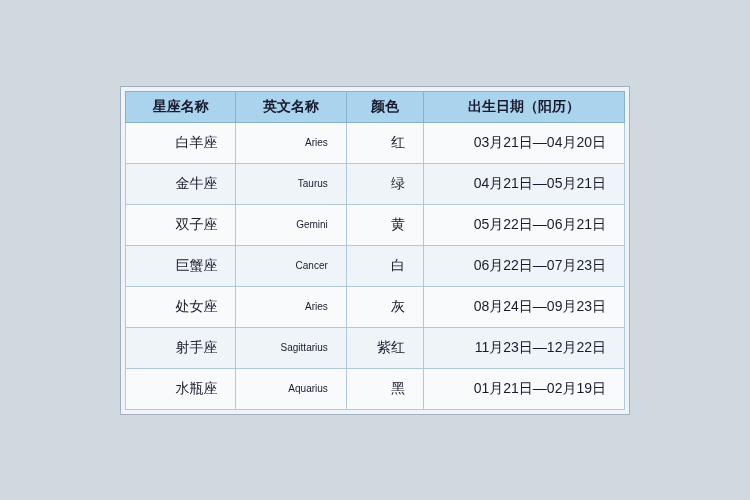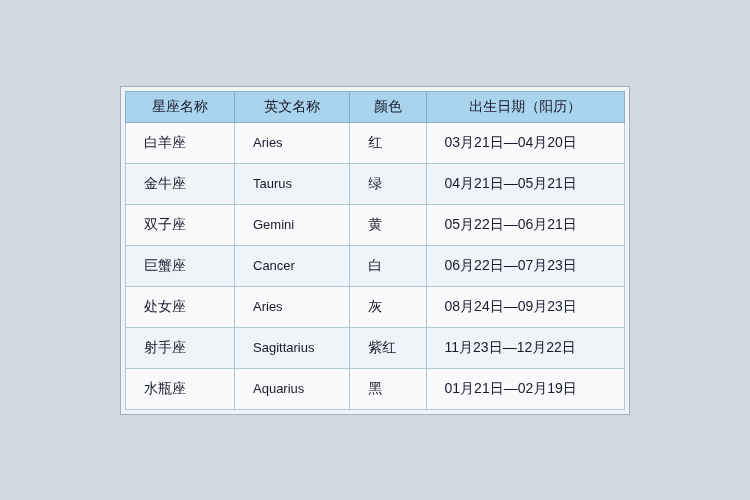--- a/index.html
+++ b/index.html
@@ -24,41 +24,41 @@
     table {
       border-collapse: collapse;
       min-width: 500px;
     }
 
     thead tr th {
       background-color: #aad4ee;
       border: 1px solid #88b0c8;
       padding: 6px 18px;
       text-align: center;
-      font-weight: normal;
+      font-weight: bold;
       color: #1a1a2e;
       font-size: 14px;
     }
 
     tbody tr td {
       border: 1px solid #b0c8d8;
       padding: 11px 18px;
-      text-align: left;
+      text-align: right;
       color: #1a1a2e;
       background-color: #f8fafc;
       font-size: 14px;
     }
 
     tbody tr:nth-child(even) td {
       background-color: #eef4f8;
     }
 
     tbody tr td.english {
       font-family: Arial, sans-serif;
-      font-size: 13px;
+      font-size: 10px;
     }
 
     tbody tr td.date-col {
       font-family: Liberation Sans, sans-serif;
       letter-spacing: 0px;
     }
   </style>
 </head>
 <body>
 

